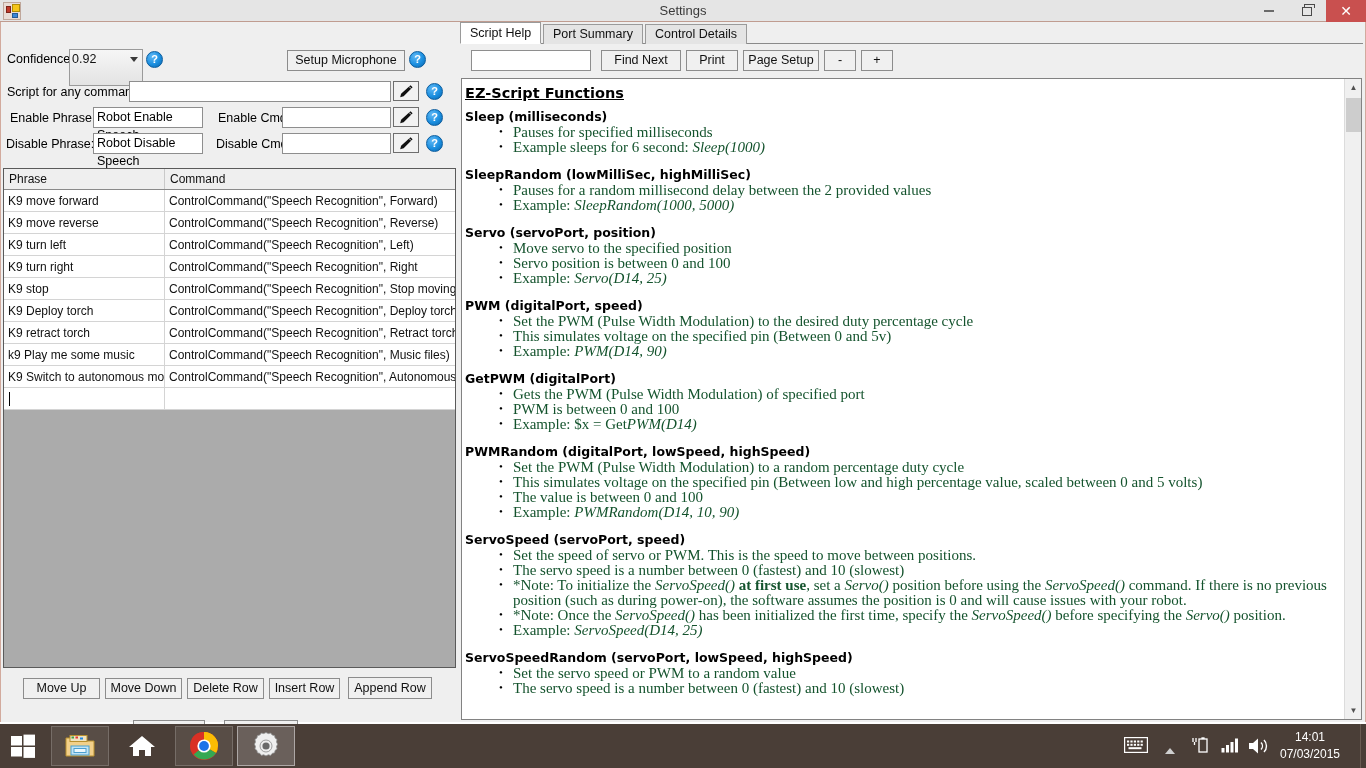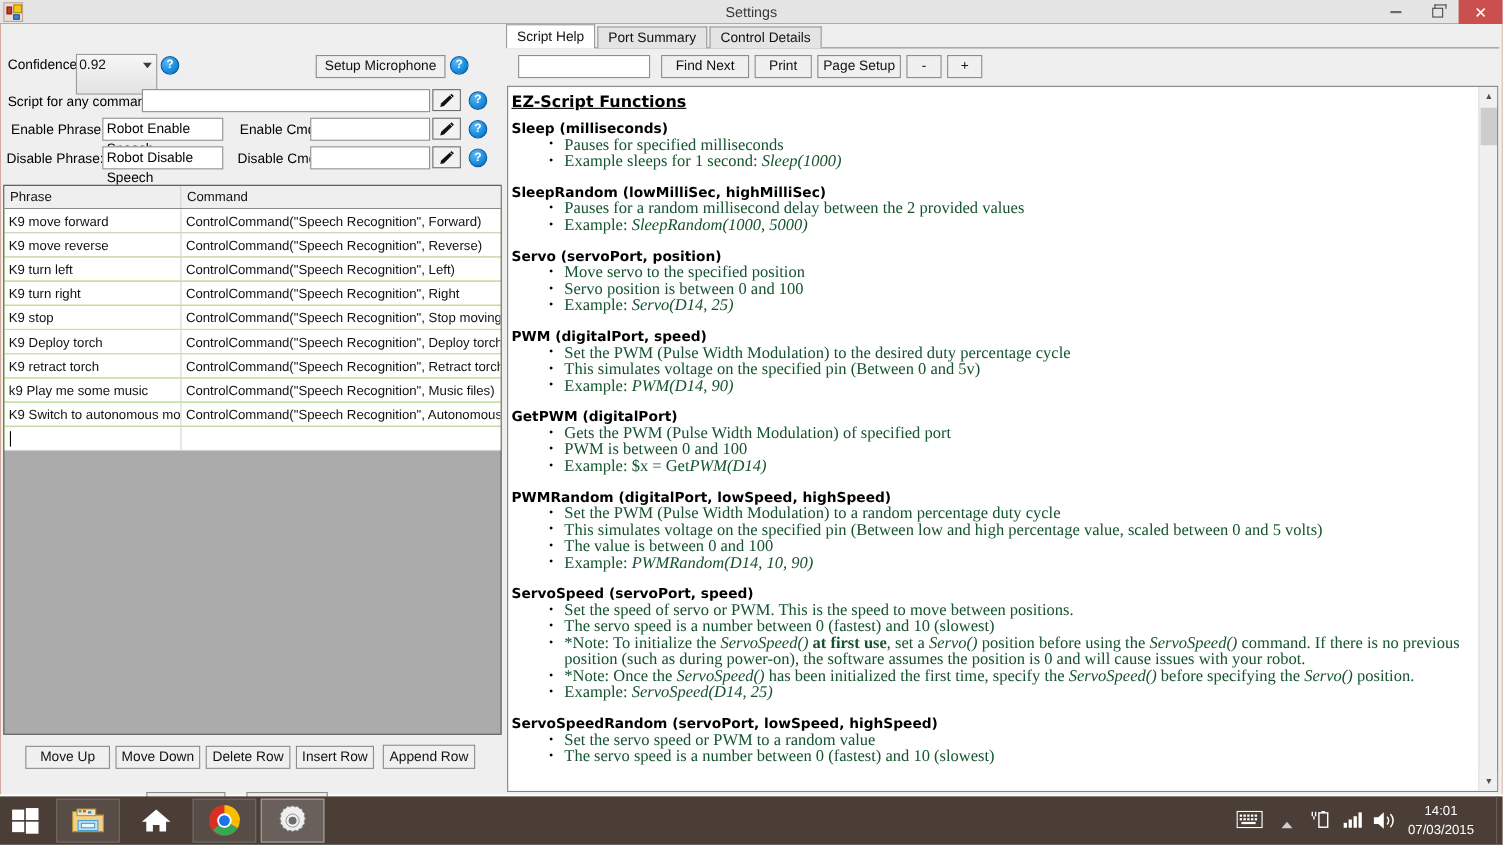--- a/index.html
+++ b/index.html
@@ -104,21 +104,21 @@
     position: absolute; left: 2px; top: 146px; width: 453px; height: 500px;
     border: 1px solid #5a5a5a; background: #ababab; overflow: hidden;
   }
   #grid-header { display: flex; height: 21px; background: #efefef; border-bottom: 1px solid #8a8a8a; }
   #grid-header .hc {
     font-size: 12px; color: #111; line-height: 21px; padding-left: 5px;
     border-right: 1px solid #c9c9c9; background:#efefef;
   }
   .col-a { width: 161px; flex: 0 0 161px; }
   .col-b { width: 291px; flex: 0 0 291px; }
-  .grow { display: flex; height: 22px; background: #84cc16; border-bottom: 1px solid #d4d4d4; }
+  .grow { display: flex; height: 22px; background: #0f172a; border-bottom: 1px solid #d4d4d4; }
   .grow .gc {
     font-size: 12px; color: #111; line-height: 22px; padding-left: 4px;
     border-right: 1px solid #d4d4d4; background: #fff;
     white-space: nowrap; overflow: hidden;
   }
   .grow.newrow .gc { color: #111; }
   #caret {
     display: inline-block; width: 1px; height: 14px; background: #000;
     vertical-align: -3px; margin-left: 1px;
   }
@@ -368,21 +368,21 @@
       <div class="btn" style="left:400px; top:4px; width:32px; height:21px; line-height:19px;">+</div>
     </div>
 
     <div id="helpdoc">
       <div id="doccontent">
         <h1 class="dt">EZ-Script Functions</h1>
         <div id="doc-sections">
             <h2 class="fn">Sleep (milliseconds)</h2>
             <ul class="bl">
               <li><span>Pauses for specified milliseconds</span></li>
-              <li><span>Example sleeps for 1 second: </span><span class="it">Sleep(1000)</span></li>
+              <li><span>Example sleeps for 6 second: </span><span class="it">Sleep(1000)</span></li>
             </ul>
             <h2 class="fn">SleepRandom (lowMilliSec, highMilliSec)</h2>
             <ul class="bl">
               <li><span>Pauses for a random millisecond delay between the 2 provided values</span></li>
               <li><span>Example: </span><span class="it">SleepRandom(1000, 5000)</span></li>
             </ul>
             <h2 class="fn">Servo (servoPort, position)</h2>
             <ul class="bl">
               <li><span>Move servo to the specified position</span></li>
               <li><span>Servo position is between 0 and 100</span></li>

